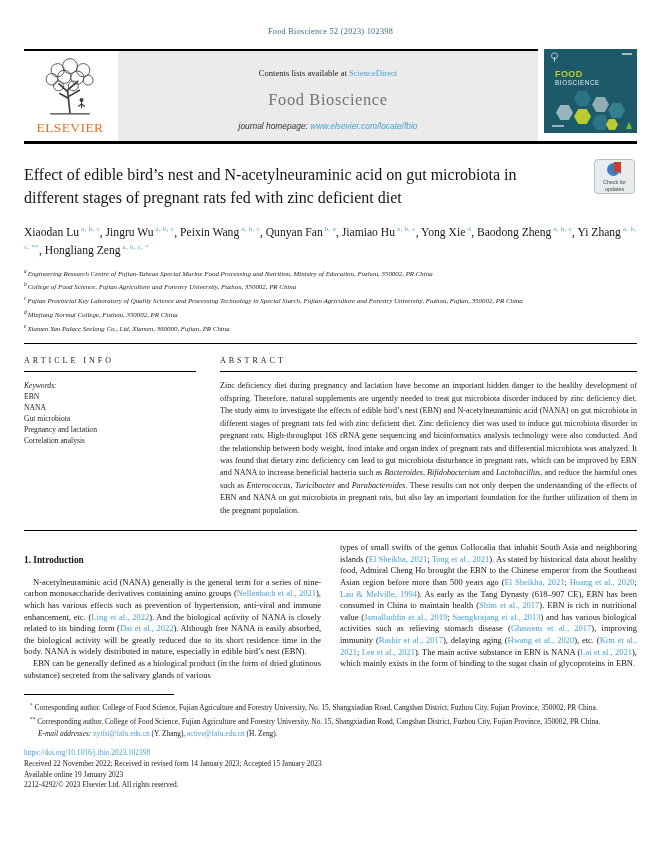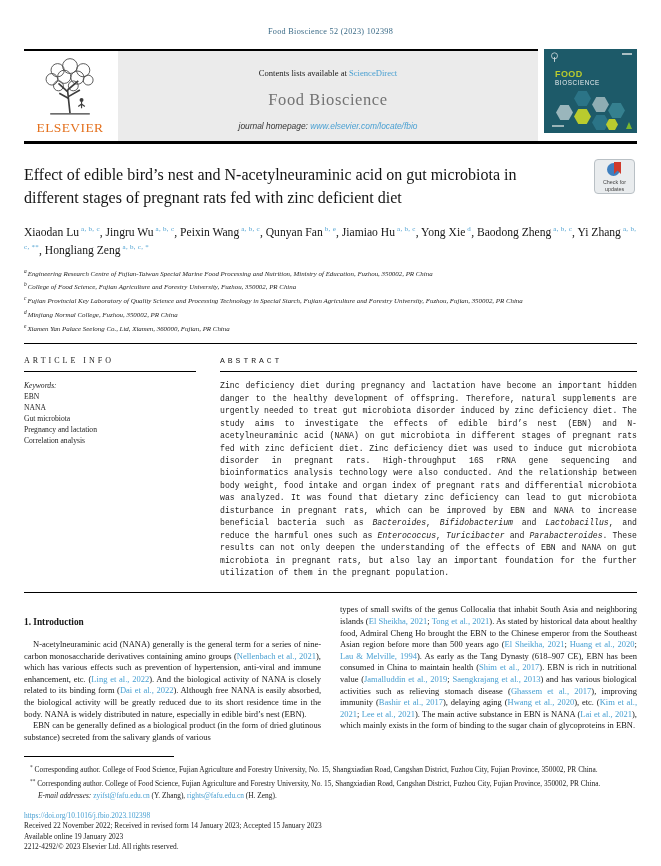--- a/index.html
+++ b/index.html
@@ -44,21 +44,21 @@
   .authors { margin-top:13px; font-size:11.6px; line-height:15.5px; color:#151515; }
   .affiliations { margin-top:7px; }
   .affil { font-style:italic; font-size:6.9px; line-height:10.4px; color:#222; }
   .affil-sup { vertical-align:super; font-size:5.4px; margin-right:1px; }
 
   .rule-thin { height:1px; background:#000; margin-top:9px; }
 
   
   .info-abstract { display:flex; padding:12px 0 13px 0; }
   .info-col { width:172px; flex:none; margin-right:24px; }
-  .abs-col { flex:1;font-family:Liberation Mono, monospace; }
+  .abs-col { flex:1; }
   .col-heading { font-size:8px; letter-spacing:3px; color:#222; }
   .heading-rule { height:1px; background:#000; margin-top:6px; margin-bottom:8px; }
   .kw-label { font-style:italic; font-size:7.6px; line-height:11px; }
   .kw { font-size:7.6px; line-height:11px; }
   .abs-text { font-size:8.15px; line-height:12.45px; text-align:justify; color:#1b1b1b; }
 
   
   .body-cols { display:flex; margin-top:11px; }
   .body-cols .col { width:297px; flex:none; font-size:8.5px; line-height:11.6px; text-align:justify; color:#161616; }
   .body-cols .col.left { margin-right:19px; }
@@ -196,21 +196,21 @@
     </div>
     <div class="col right">
       <p class="cont"><span>types of small swifts of the genus Collocalia that inhabit South Asia and neighboring islands (</span><span class="sg-link">El Sheikha, 2021</span><span>; </span><span class="sg-link">Tong et al., 2021</span><span>). As stated by historical data about healthy food, Admiral Cheng Ho brought the EBN to the Chinese emperor from the Southeast Asian region before more than 500 years ago (</span><span class="sg-link">El Sheikha, 2021</span><span>; </span><span class="sg-link">Huang et al., 2020</span><span>; </span><span class="sg-link">Lau &amp; Melville, 1994</span><span>). As early as the Tang Dynasty (618–907 CE), EBN has been consumed in China to maintain health (</span><span class="sg-link">Shim et al., 2017</span><span>). EBN is rich in nutritional value (</span><span class="sg-link">Jamalluddin et al., 2019</span><span>; </span><span class="sg-link">Saengkrajang et al., 2013</span><span>) and has various biological activities such as relieving stomach disease (</span><span class="sg-link">Ghassem et al., 2017</span><span>), improving immunity (</span><span class="sg-link">Bashir et al., 2017</span><span>), delaying aging (</span><span class="sg-link">Hwang et al., 2020</span><span>), etc. (</span><span class="sg-link">Kim et al., 2021</span><span>; </span><span class="sg-link">Lee et al., 2021</span><span>). The main active substance in EBN is NANA (</span><span class="sg-link">Lai et al., 2021</span><span>), which mainly exists in the form of binding to the sugar chain of glycoproteins in EBN.</span></p>
     </div>
   </div>
 
   <div class="footnote-rule"></div>
   <div class="footnotes">
     <p><span class="sg-fsup">*</span><span> Corresponding author. College of Food Science, Fujian Agriculture and Forestry University, No. 15, Shangxiadian Road, Cangshan District, Fuzhou City, Fujian Province, 350002, PR China.</span></p>
     <p><span class="sg-fsup">**</span><span> Corresponding author. College of Food Science, Fujian Agriculture and Forestry University, No. 15, Shangxiadian Road, Cangshan District, Fuzhou City, Fujian Province, 350002, PR China.</span></p>
-    <p class="email-line"><span class="sg-i">E-mail addresses: </span><span class="sg-link">zyifst@fafu.edu.cn</span><span> (Y. Zhang), </span><span class="sg-link">rights@fafu.edu.cn</span><span> (H. Zeng).</span></p>
+    <p class="email-line"><span class="sg-i">E-mail addresses: </span><span class="sg-link">zyifst@fafu.edu.cn</span><span> (Y. Zhang), </span><span class="sg-link">active@fafu.edu.cn</span><span> (H. Zeng).</span></p>
   </div>
 
   <div class="bottom-block">
     <div class="doi">https://doi.org/10.1016/j.fbio.2023.102398</div>
     <div>Received 22 November 2022; Received in revised form 14 January 2023; Accepted 15 January 2023</div>
     <div>Available online 19 January 2023</div>
     <div>2212-4292/© 2023 Elsevier Ltd. All rights reserved.</div>
   </div>
 
 </div>

